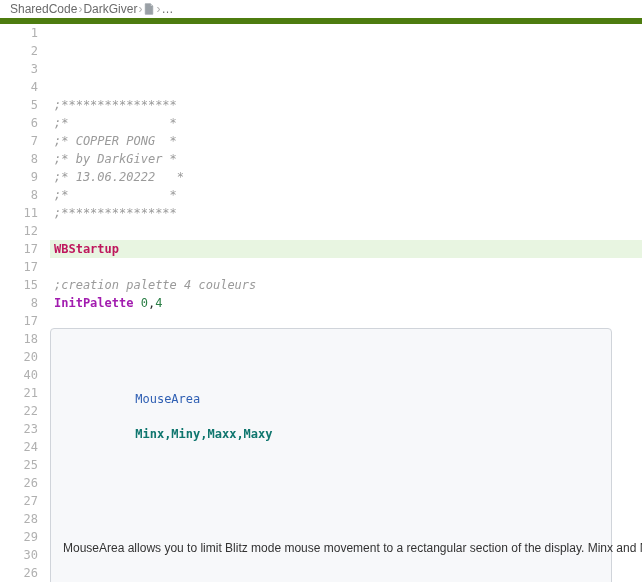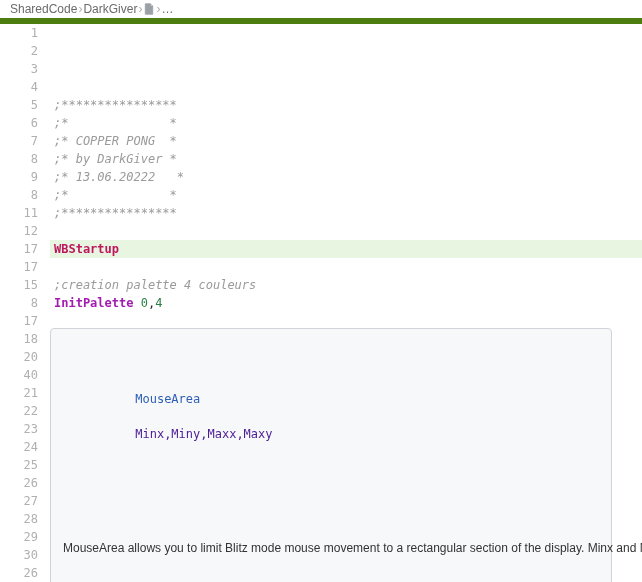--- a/index.html
+++ b/index.html
@@ -18,21 +18,21 @@
   .hl-line { position:absolute; left:0; right:0; height:18px; background:#e8f5e1; z-index:0; }
   .row span { position:relative; z-index:1; }
   .cmt { color:#9a9a9a; font-style:italic; }
   .kw  { color:#be185d; font-weight:600; }
   .id  { color:#a21caf;font-weight:bold; }
   .num { color:#2b7f46; }
   .punc{ color:#2b2b2b; }
   .hover-box { position:absolute; left:0; width:562px; background:#f7f8fa; border:1px solid #d0d4da; border-radius:4px; padding:10px 12px; font-family:-apple-system,"Helvetica Neue",Arial,sans-serif; font-size:12px; line-height:1.45; z-index:2; color:#333; }
   .hover-sig { margin-bottom:10px; font-family:"Menlo","Consolas",monospace; font-size:12px;}
   .hover-sig .fn { color:#2f5fb3; }
-  .hover-sig .args { color:#4c1d95; }
+  .hover-sig .args { color:#0f766e;font-weight:bold; }
   .hover-body p { margin-bottom:10px; color:#333; }
   .hover-body p:last-child { margin-bottom:0; }
 </style>
 </head>
 <body>
 
 <div class="root">
 
   <div class="breadcrumb">
     <span class="crumb">SharedCode</span>

